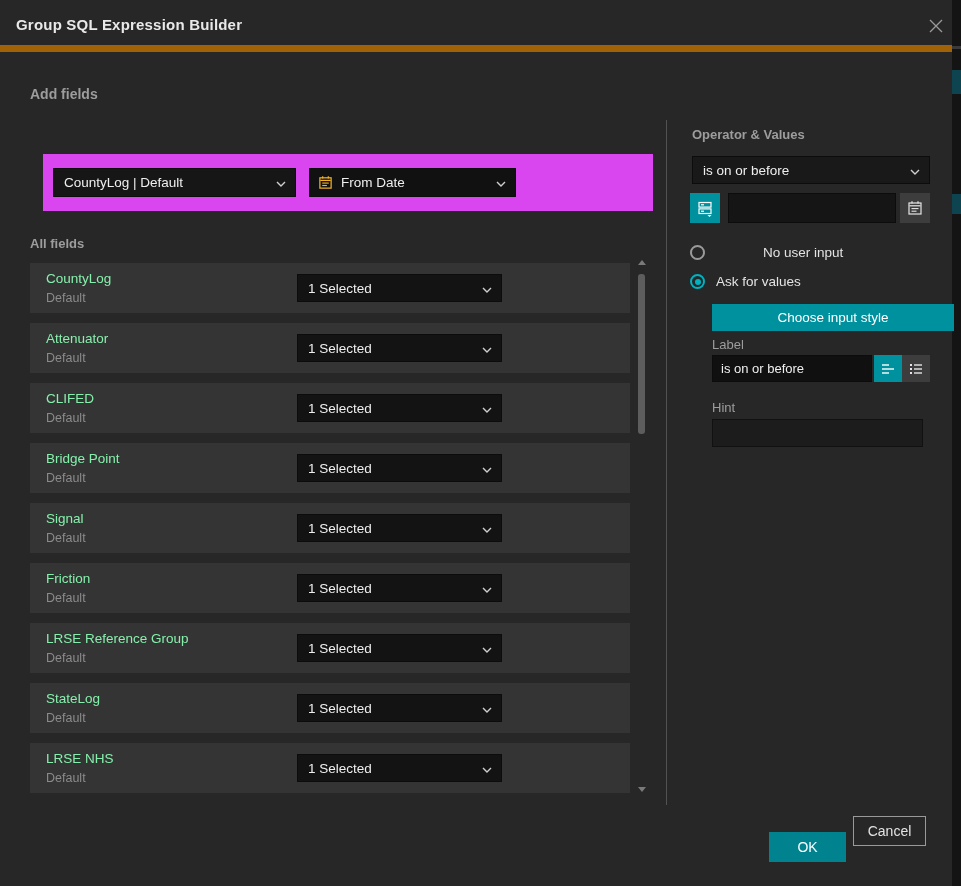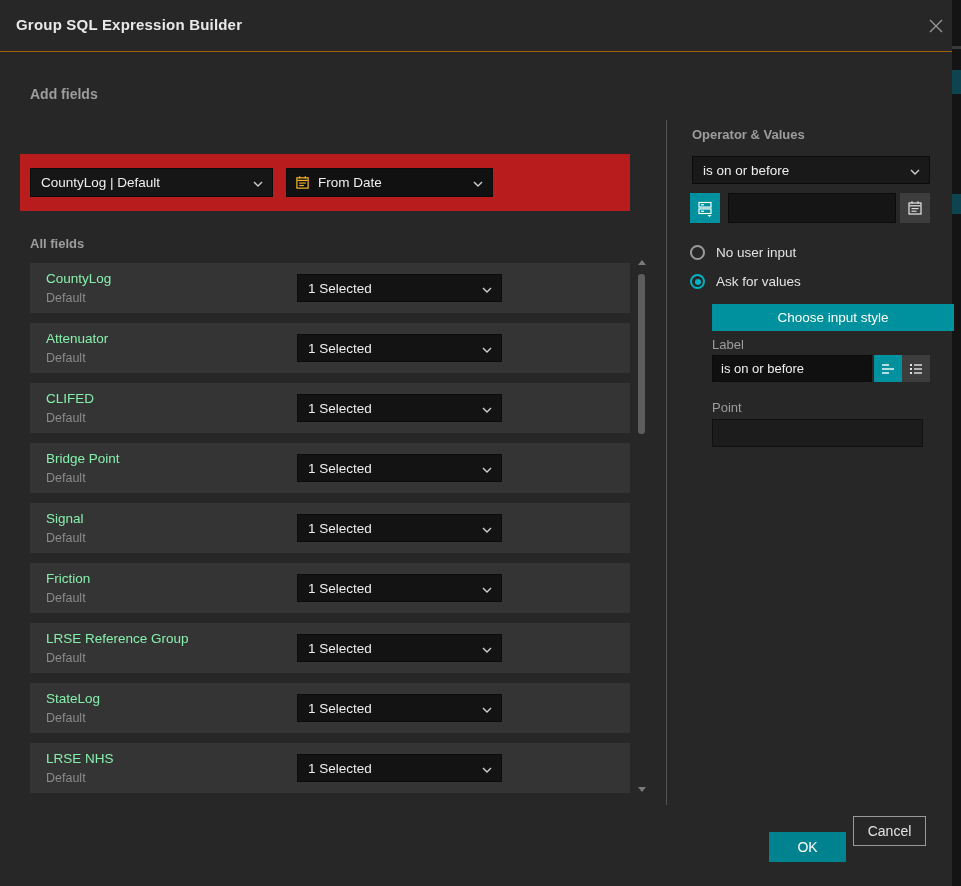--- a/index.html
+++ b/index.html
@@ -6,29 +6,29 @@
   html,body { width:961px; height:886px; }
   body { font-family:"Liberation Sans", sans-serif; background:#272727; overflow:hidden; }
 
   #stage { position:relative; width:961px; height:886px; background:#272727; }
 
   
   .bg-strip { position:absolute; right:0; top:0; width:9px; height:886px; background:#141414; }
   .bg-frag { position:absolute; left:0; width:9px; }
 
   
-  .dlg-header { position:absolute; left:0; top:0; width:952px; height:52px; background:#272727; border-bottom:1px solid #a16207; }
+  .dlg-header { position:absolute; left:0; top:0; width:952px; height:52px; background:#272727; border-bottom:7px solid #a16207; }
   .dlg-title { position:absolute; left:16px; top:16px; font-size:15px; font-weight:700; color:#e9e9e9; letter-spacing:.2px; }
   .close-btn { position:absolute; left:924px; top:14px; width:24px; height:24px; cursor:pointer; display:flex; align-items:center; justify-content:center; }
 
   .section-heading { position:absolute; font-size:14px; font-weight:700; color:#9d9d9d; }
   .sub-heading { position:absolute; font-size:13px; font-weight:700; color:#9d9d9d; }
 
   
-  .main-strip { position:absolute; left:20px; top:154px; width:610px; height:57px; background:#b91c1c; }
+  .main-strip { position:absolute; left:43px; top:154px; width:610px; height:57px; background:#d946ef; }
 
   .select { position:absolute; background:#161616; border:1px solid #0c0c0c; display:flex; align-items:center; color:#efefef; font-size:13.5px; cursor:pointer; }
   .select .sel-text { flex:1; padding-left:10px; white-space:nowrap; overflow:hidden; }
   .select .chev { margin-right:9px; flex:none; }
 
   .field-icon { margin-left:8px; margin-right:8px; flex:none; display:flex; }
 
   
   #fields-list { position:absolute; left:30px; top:263px; width:600px; }
   .field-row { position:relative; width:600px; height:50px; background:#343434; margin-bottom:10px; }
@@ -254,21 +254,21 @@
     <svg width="16" height="16" viewBox="0 0 16 16">
       <rect x="2" y="3" width="12" height="11" fill="none" stroke="#e6e6e6" stroke-width="1.2"></rect>
       <line x1="2.5" y1="5.8" x2="13.5" y2="5.8" stroke="#e6e6e6" stroke-width="1.2"></line>
       <line x1="5" y1="1.2" x2="5" y2="3.6" stroke="#e6e6e6" stroke-width="1.2"></line>
       <line x1="11" y1="1.2" x2="11" y2="3.6" stroke="#e6e6e6" stroke-width="1.2"></line>
       <line x1="4.5" y1="8.6" x2="11.5" y2="8.6" stroke="#e6e6e6" stroke-width="1.1"></line>
       <line x1="4.5" y1="11.2" x2="9.5" y2="11.2" stroke="#e6e6e6" stroke-width="1.1"></line>
     </svg>
   </div>
 
-  <div class="radio-row" style="top:245px;">
+  <div class="radio-row" style="top:245px;gap:47px;">
     <span class="radio-circle"></span>
     <span class="radio-label">No user input</span>
   </div>
 
   <div class="radio-row" style="top:274px;">
     <span class="radio-circle checked"></span>
     <span class="radio-label">Ask for values</span>
   </div>
 
   <button class="choose-btn">Choose input style</button>
@@ -287,19 +287,19 @@
     <svg width="16" height="14" viewBox="0 0 16 14">
       <rect x="2" y="2" width="2" height="2" fill="#e6e6e6"></rect>
         <line x1="6" y1="3" x2="14" y2="3" stroke="#e6e6e6" stroke-width="1.4"></line>
       <rect x="2" y="6" width="2" height="2" fill="#e6e6e6"></rect>
         <line x1="6" y1="7" x2="14" y2="7" stroke="#e6e6e6" stroke-width="1.4"></line>
       <rect x="2" y="10" width="2" height="2" fill="#e6e6e6"></rect>
         <line x1="6" y1="11" x2="14" y2="11" stroke="#e6e6e6" stroke-width="1.4"></line>
     </svg>
   </div>
 
-  <div class="mini-label" style="left:712px;top:400px;">Point</div>
+  <div class="mini-label" style="left:712px;top:400px;">Hint</div>
   <input class="hint-input" type="text" value="" style="">
 
   <button class="ok-btn">OK</button>
   <button class="cancel-btn">Cancel</button>
 
 </div>
 
 </body></html>

